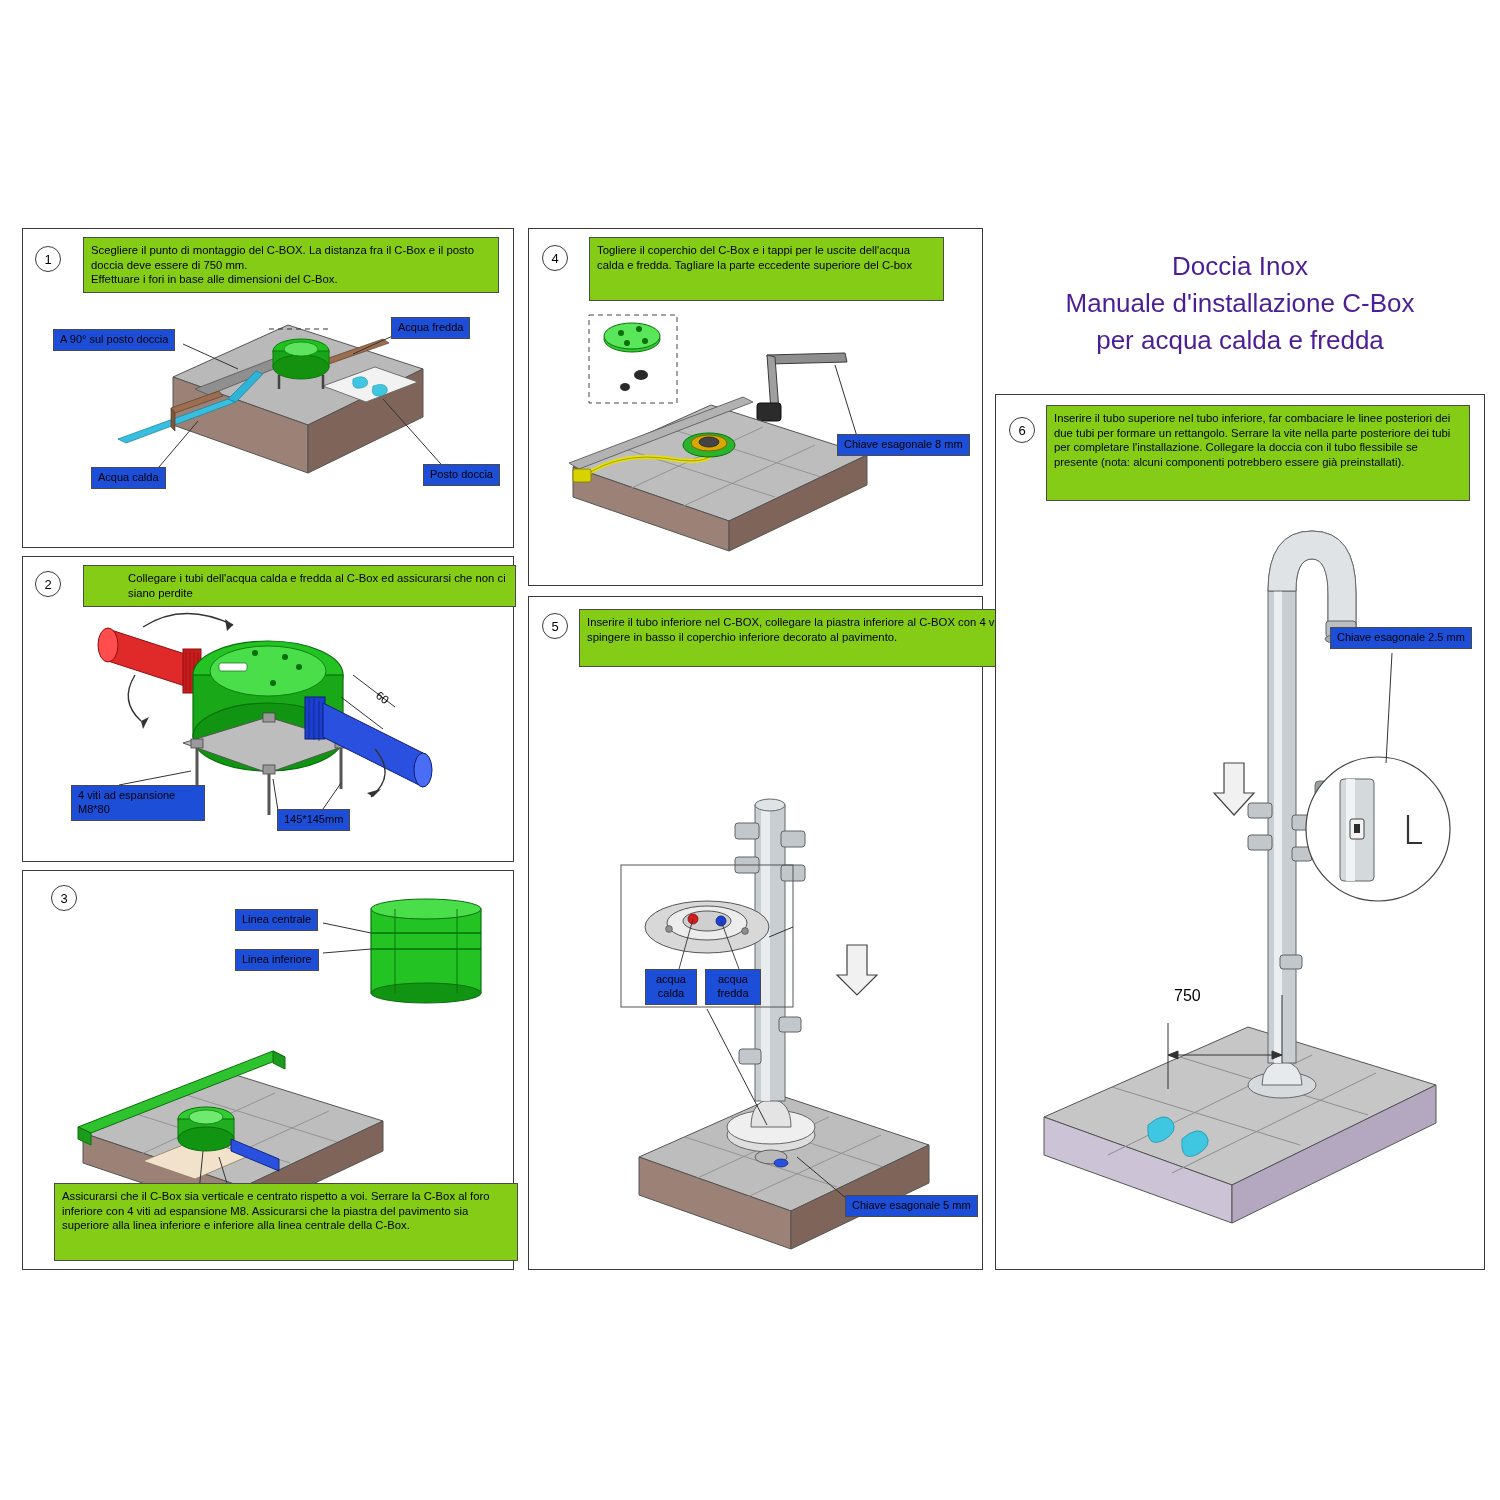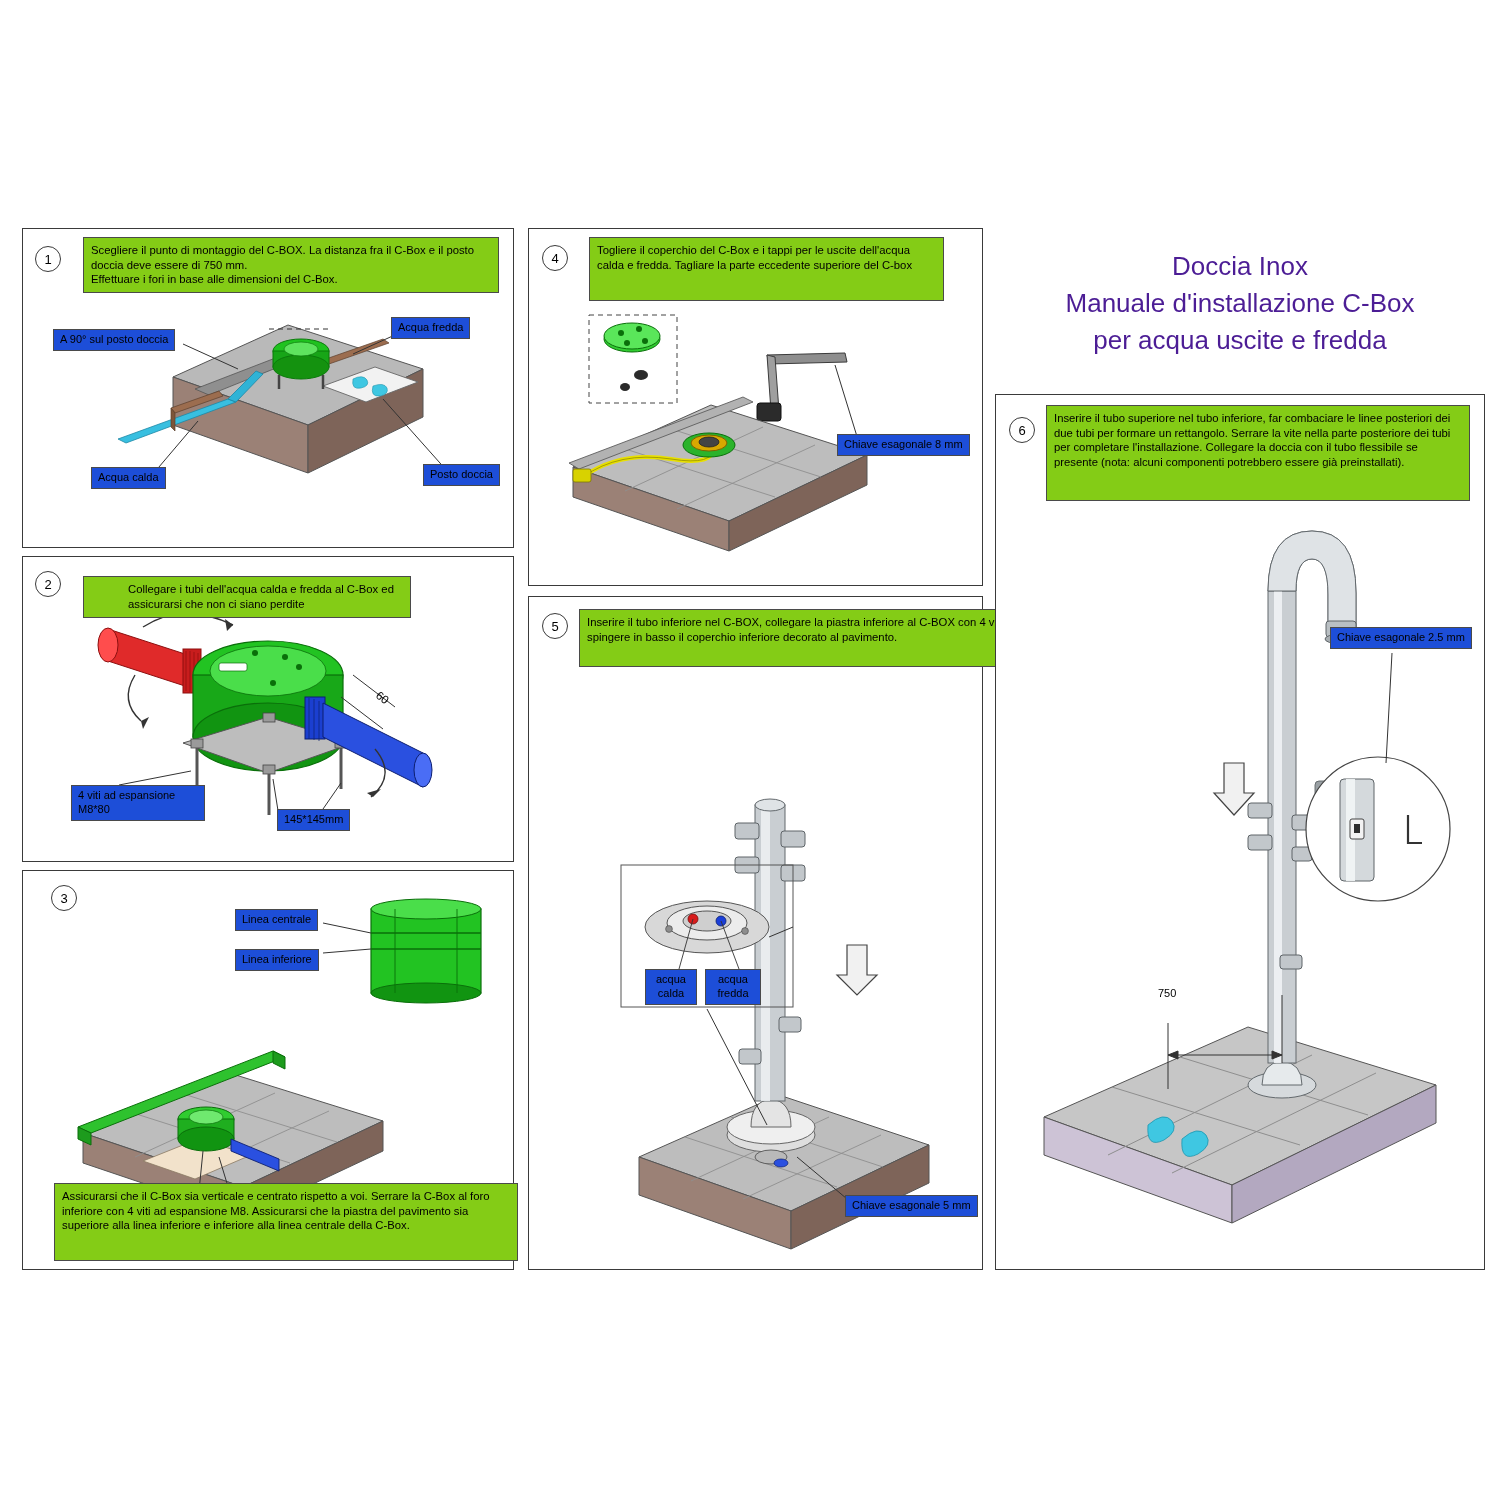--- a/index.html
+++ b/index.html
@@ -190,21 +190,21 @@
         <line x1="318" y1="140" x2="360" y2="172"></line>
       </g>
       <text class="dim-text" x="352" y="140" transform="rotate(37 352 140)" fill="#000">60</text>
 
       <path class="lead" d="M96,228 L168,214"></path>
       <path class="lead" d="M256,260 L250,222"></path>
       <path class="lead" d="M300,252 L318,226"></path>
     </svg>
 
     <div class="stepnum" style="left:12px; top:14px;">2</div>
-    <div class="callout" style="left:60px; top:19px; width:328px; height:42px;padding-left:44px;">Collegare i tubi dell'acqua calda e fredda al C-Box ed assicurarsi che non ci siano perdite</div>
+    <div class="callout" style="left:60px; top:8px; width:433px; height:42px;padding-left:44px;">Collegare i tubi dell'acqua calda e fredda al C-Box ed assicurarsi che non ci siano perdite</div>
 
     <div class="tag wrap" style="left:48px; top:228px; width:134px; text-align:left;">4 viti ad espansione M8*80</div>
     <div class="tag" style="left:254px; top:252px;">145*145mm</div>
   </div>
 
   <div class="panel" style="left:22px; top:870px; width:492px; height:400px;">
     <svg width="490" height="398" viewBox="0 0 490 398">
 
       <g>
         <rect x="348" y="38" width="110" height="84" fill="#22c322" stroke="#0a6f0a" stroke-width="1.2"></rect>
@@ -370,21 +370,21 @@
     <div class="callout" style="left:50px; top:12px; width:463px; height:58px;">Inserire il tubo inferiore nel C-BOX, collegare la piastra inferiore al C-BOX con 4 viti, spingere in basso il coperchio inferiore decorato al pavimento.</div>
 
     <div class="tag wrap" style="left:116px; top:372px; width:52px;">acqua calda</div>
     <div class="tag wrap" style="left:176px; top:372px; width:56px;">acqua fredda</div>
     <div class="tag" style="left:316px; top:598px;">Chiave esagonale 5 mm</div>
   </div>
 
   <div class="title-block" style="left:995px; top:248px; width:490px;">
     <div>Doccia Inox</div>
     <div>Manuale d'installazione C-Box</div>
-    <div>per acqua uscite e fredda</div>
+    <div>per acqua calda e fredda</div>
   </div>
 
   <div class="panel" style="left:995px; top:394px; width:490px; height:876px;">
     <svg width="488" height="874" viewBox="0 0 488 874">
 
       <g>
         <polygon points="48,722 252,632 440,690 236,790" fill="#c6c6c6" stroke="#555" stroke-width="1"></polygon>
         <polygon points="48,722 48,760 236,828 236,790" fill="#cdc3d6" stroke="#555" stroke-width="1"></polygon>
         <polygon points="236,790 236,828 440,728 440,690" fill="#b3a8c0" stroke="#555" stroke-width="1"></polygon>
         <g stroke="#8e8e8e" stroke-width="1" fill="none">
@@ -447,16 +447,16 @@
         <line x1="172" y1="660" x2="286" y2="660"></line>
         <polygon points="172,660 182,656 182,664" fill="#333"></polygon>
         <polygon points="286,660 276,656 276,664" fill="#333"></polygon>
       </g>
     </svg>
 
     <div class="stepnum" style="left:13px; top:22px;">6</div>
     <div class="callout" style="left:50px; top:10px; width:424px; height:96px;">Inserire il tubo superiore nel tubo inferiore, far combaciare le linee posteriori dei due tubi per formare un rettangolo. Serrare la vite nella parte posteriore dei tubi per completare l'installazione. Collegare la doccia con il tubo flessibile se presente (nota: alcuni componenti potrebbero essere già preinstallati).</div>
 
     <div class="tag" style="left:334px; top:232px;">Chiave esagonale 2.5 mm</div>
-    <div style="position:absolute; left:162px; top:592px; font-size:11px;">750</div>
+    <div style="position:absolute; left:178px; top:592px; font-size:16px;">750</div>
   </div>
 
 </div>
 
 </body></html>

